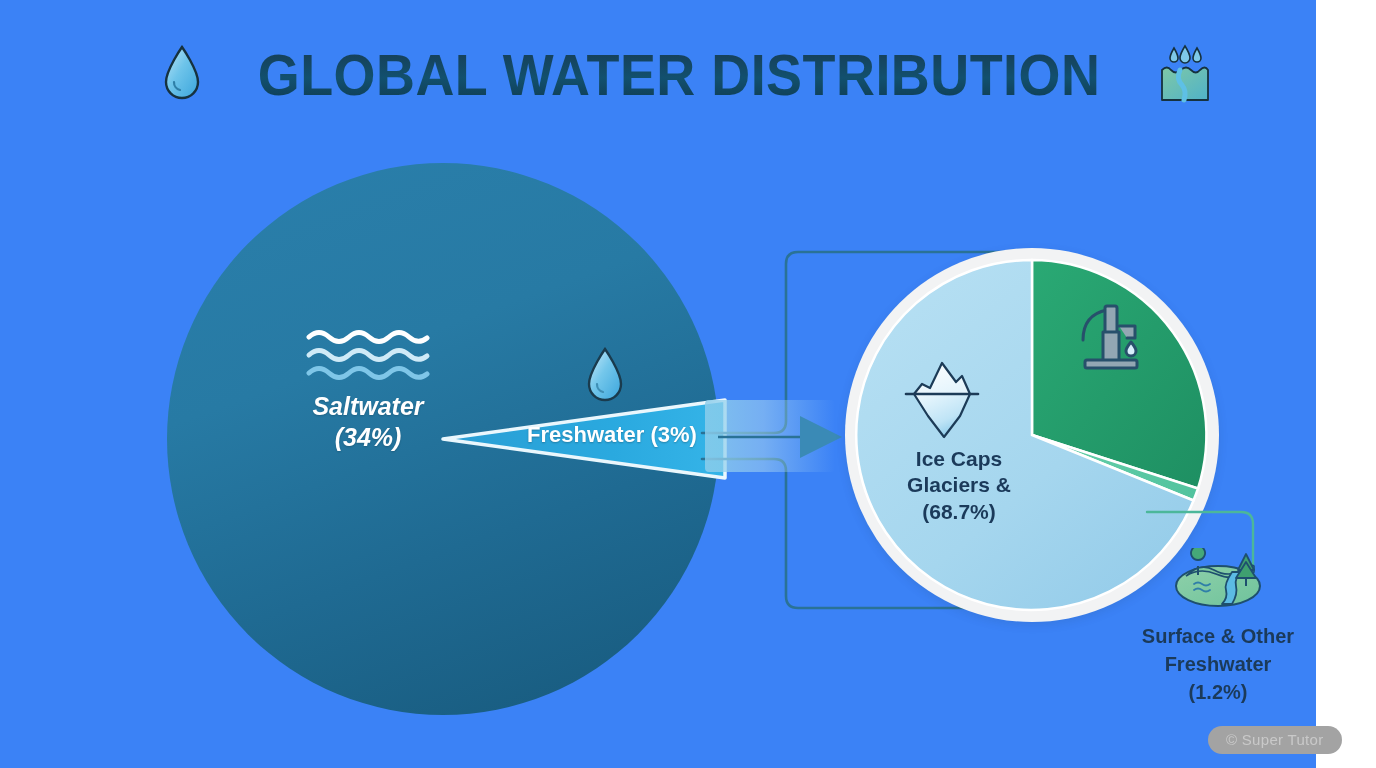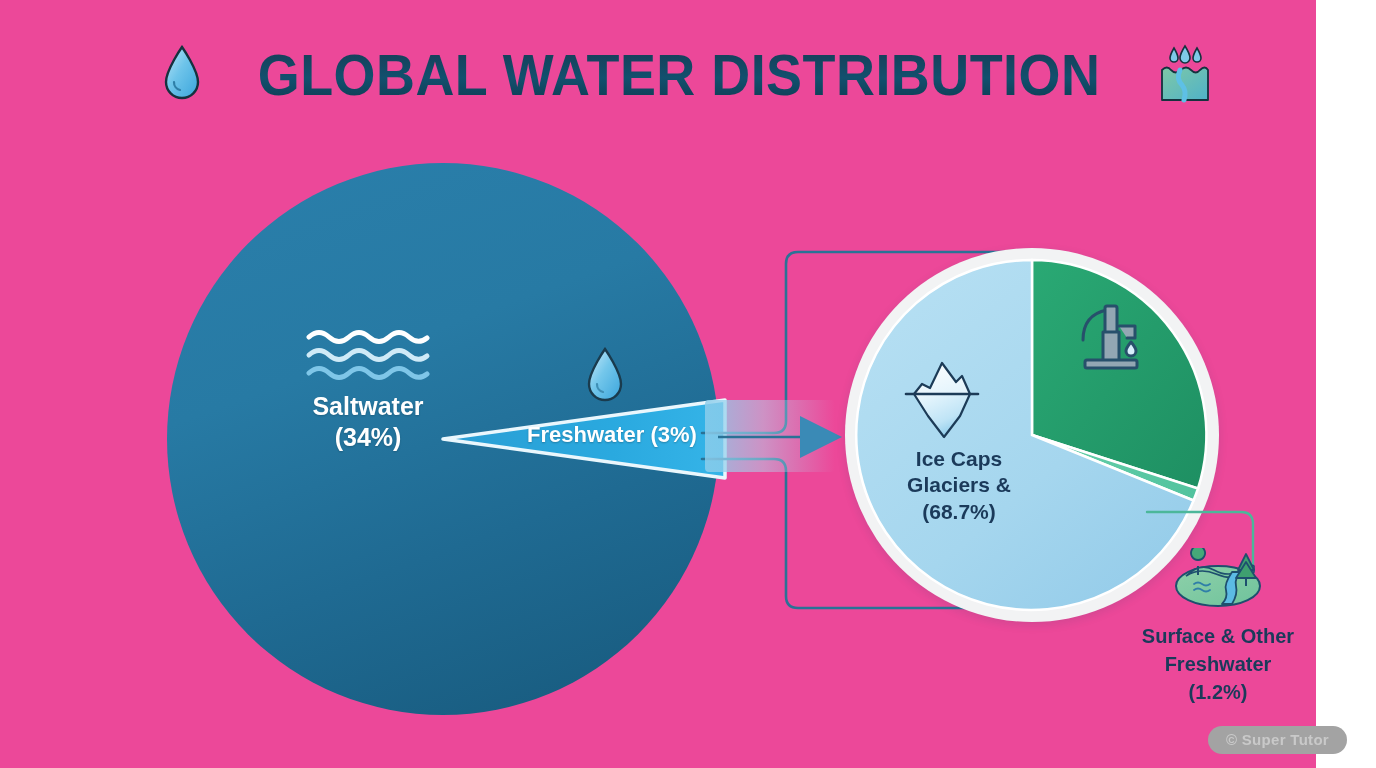--- a/index.html
+++ b/index.html
@@ -7,21 +7,21 @@
     width: 1376px;
     height: 768px;
     overflow: hidden;
     background: #ffffff;
     font-family: "Liberation Sans", sans-serif;
   }
   #stage {
     position: relative;
     width: 1316px;
     height: 768px;
-    background: #ec4899;
+    background: #3b82f6;
   }
 
   
   #title-row {
     position: absolute;
     left: 0; top: 44px;
     width: 1376px;
     display: flex;
     align-items: center;
     justify-content: center;
@@ -58,20 +58,21 @@
   #saltwater-label {
     position: absolute;
     left: 96px; top: 228px;
     width: 210px;
     text-align: center;
     color: #ffffff;
     font-size: 25px;
     font-weight: 700;
     line-height: 1.22;
     text-shadow: 0 1px 2px rgba(0,0,0,0.18);
+    font-style: italic;
   }
   #wave-icon {
     position: absolute;
     left: 136px; top: 163px;
     width: 130px; height: 58px;
   }
   #droplet-float {
     position: absolute;
     left: 415px; top: 182px;
     line-height: 0;
@@ -187,21 +188,21 @@
 
   
   #watermark {
     position: absolute;
     left: 1208px; top: 726px;
     padding: 5px 18px 6px;
     border-radius: 14px;
     background: #a3a3a3;
     color: #c9c9c9;
     font-size: 15px;
-    font-weight: 700;
+    font-weight: 400;
     letter-spacing: 0.3px;
     white-space: nowrap;
   }
 </style>
 </head>
 <body>
 
 <div id="stage">
 
   <div id="title-row">

